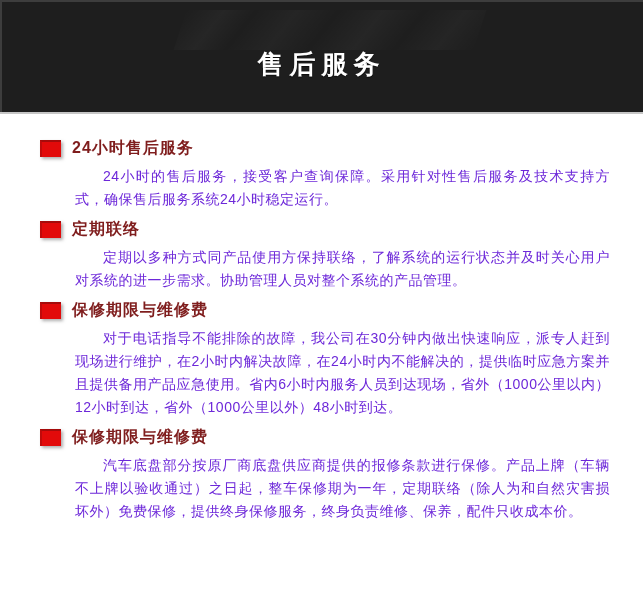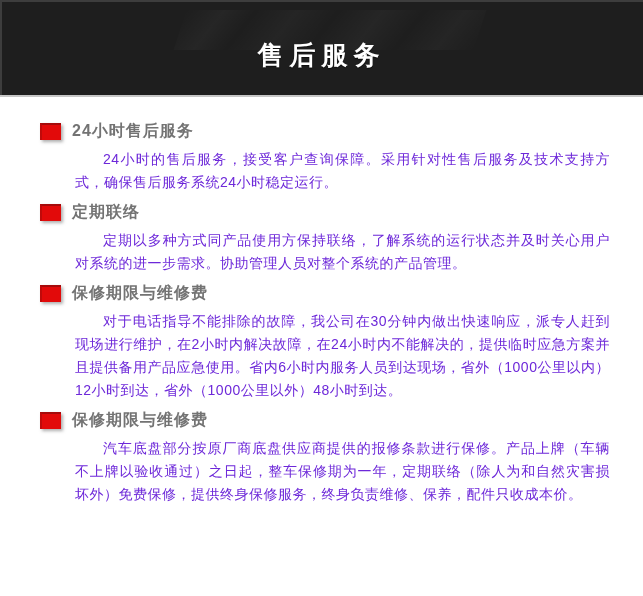--- a/index.html
+++ b/index.html
@@ -11,21 +11,21 @@
   .page {
     position: relative;
     width: 643px;
     height: 596px;
     background: #ffffff;
     overflow: hidden;
   }
   
   .banner {
     position: relative;
-    height: 97px;
+    height: 114px;
     background: #1e1e1e;
     display: flex;
     align-items: center;
     justify-content: center;
     box-shadow: inset 2px 2px 0 rgba(255,255,255,0.14);
     border-bottom: 2px solid #c6c6c6;
     overflow: hidden;
   }
   .banner-title {
     color: #ffffff;
@@ -65,21 +65,21 @@
     background: #e20a0a;
     border-top: 2px solid #a50b0b;
     border-left: 2px solid #c00a0a;
     box-shadow: 2px 2px 3px rgba(130,130,130,0.65);
     flex: 0 0 auto;
   }
   .section-title {
     margin-left: 11px;
     font-size: 16px;
     font-weight: bold;
-    color: #737373;
+    color: #7f1d1d;
     letter-spacing: 1px;
     white-space: nowrap;
   }
   .section-body { margin: 0 33px 0 75px; }
   .section-body p {
     margin-top: 8px;
     font-size: 14px;
     line-height: 23px;
     color: #6d28d9;
     text-align: justify;

